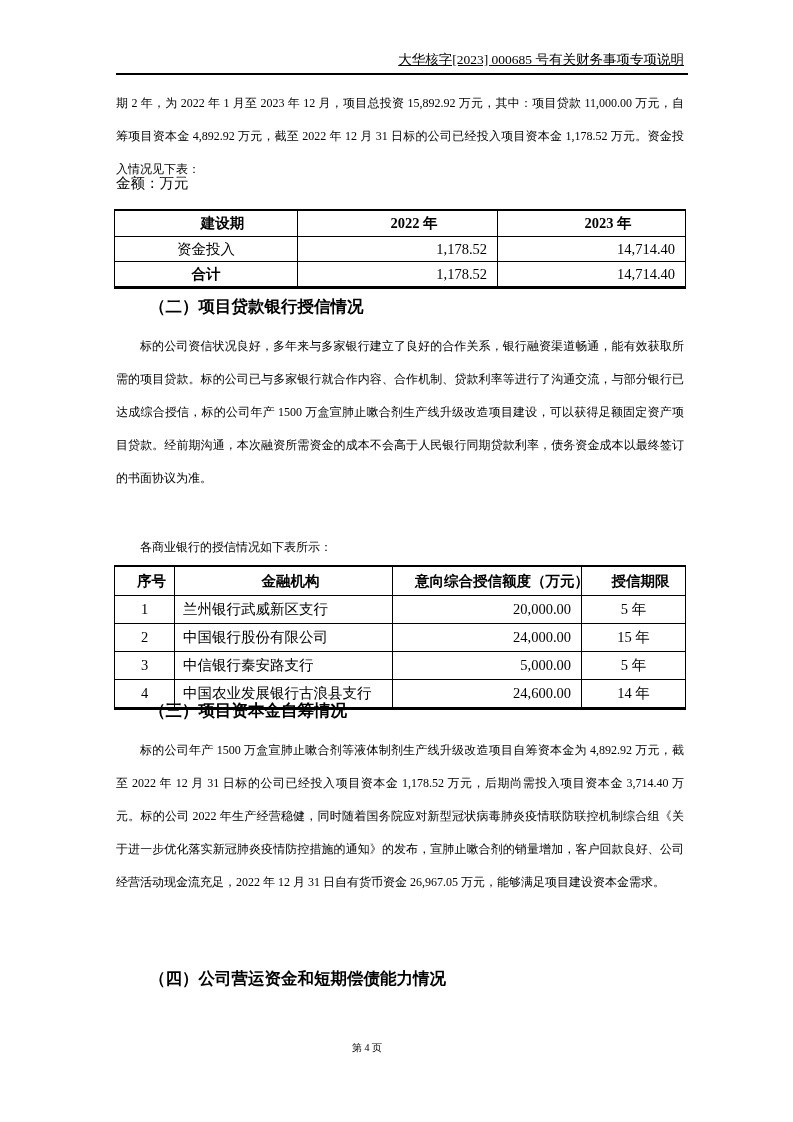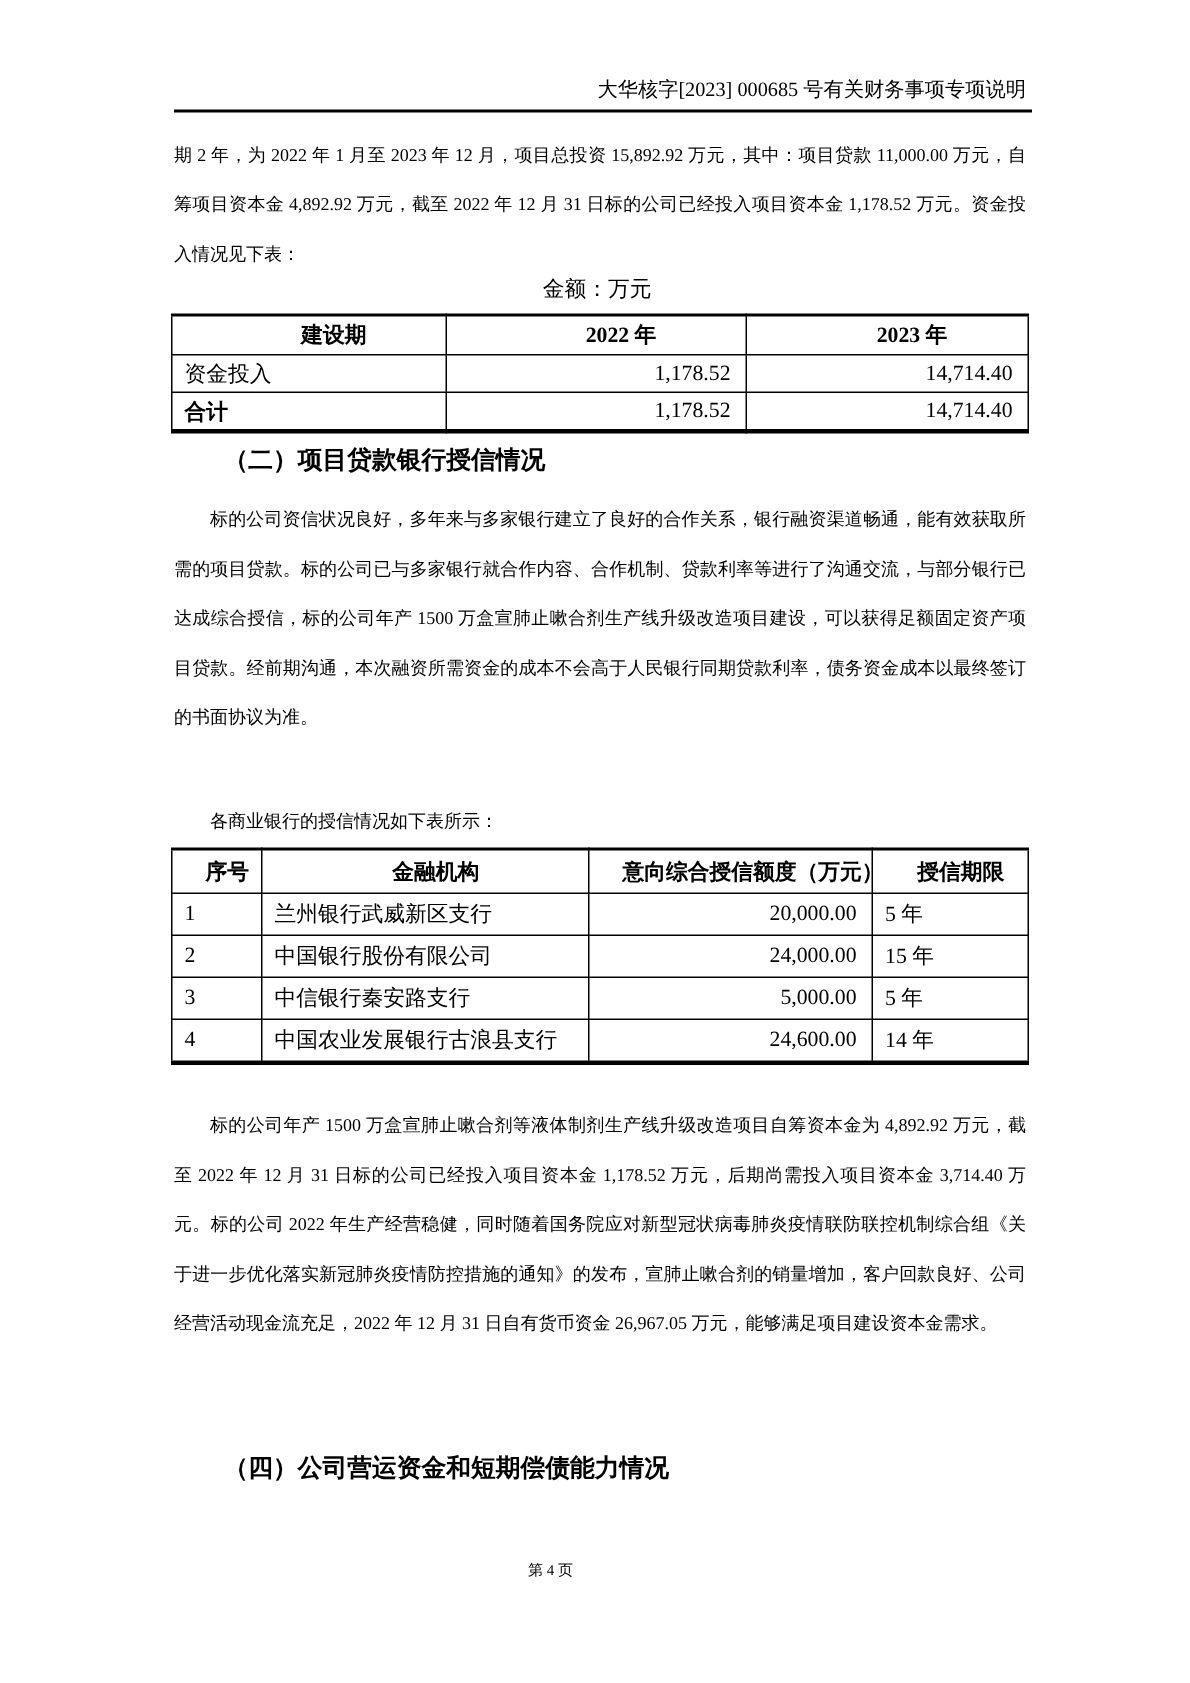--- a/index.html
+++ b/index.html
@@ -20,20 +20,21 @@
     position: absolute;
     left: 116px;
     width: 568px;
   }
   
   .doc-header {
     top: 50px;
     text-align: right;
     font-size: 13.5px;
     line-height: 20px;
+    text-decoration: underline;
   }
   .header-rule {
     position: absolute;
     left: 116px;
     width: 572px;
     top: 73px;
     border-bottom: 2px solid #000000;
     height: 0;
   }
   
@@ -50,22 +51,22 @@
   
   .sec {
     margin: 0;
     font-size: 16.5px;
     font-weight: bold;
     line-height: 24px;
     text-indent: 2em;
     font-family: "Liberation Serif", "DejaVu Serif", serif;
   }
   .unit-label {
-    top: 183px;
-    text-align: center;
+    top: 173px;
+    text-align: left;
     font-size: 14.5px;
     line-height: 20px;
     padding-right: 4px;
     box-sizing: border-box;
   }
   
   table.tbl {
     position: absolute;
     left: 114px;
     border-collapse: collapse;
@@ -83,21 +84,21 @@
     overflow: hidden;
     white-space: nowrap;
   }
   table.tbl1 { top: 209px; }
   table.tbl1 td { height: 24px; }
   table.tbl1 tr.hdr td { height: 25px; padding-left: 41px; }
   table.tbl2 { top: 565px; }
   table.tbl2 td { height: 27px; }
   table.tbl2 tr.hdr td { height: 28px; padding-left: 22px; }
   .th { font-weight: bold; text-align: center; }
-  .c  { }
+  .c  { text-align: center; }
   .l  { text-align: left; }
   .r  { text-align: right; padding-right: 10px !important; }
   .b  { font-weight: bold; }
   
   .footer {
     position: absolute;
     left: 0;
     width: 734px;
     top: 1039px;
     text-align: center;
@@ -184,20 +185,21 @@
       </tr>
       <tr>
         <td class="c">4</td>
         <td class="l">中国农业发展银行古浪县支行</td>
         <td class="r">24,600.00</td>
         <td class="c">14 年</td>
       </tr>
     </tbody>
   </table>
 
+  <h3 class="content sec" style="position:absolute;top:699px;">（三）项目资本金自筹情况</h3>
 
   <p class="content para indent" style="top:734px;">标的公司年产 1500 万盒宣肺止嗽合剂等液体制剂生产线升级改造项目自筹资本金为 4,892.92 万元，截至 2022 年 12 月 31 日标的公司已经投入项目资本金 1,178.52 万元，后期尚需投入项目资本金 3,714.40 万元。标的公司 2022 年生产经营稳健，同时随着国务院应对新型冠状病毒肺炎疫情联防联控机制综合组《关于进一步优化落实新冠肺炎疫情防控措施的通知》的发布，宣肺止嗽合剂的销量增加，客户回款良好、公司经营活动现金流充足，2022 年 12 月 31 日自有货币资金 26,967.05 万元，能够满足项目建设资本金需求。</p>
 
   <h3 class="content sec" style="position:absolute;top:967px;">（四）公司营运资金和短期偿债能力情况</h3>
 
   <div class="footer">第 4 页</div>
 
 </div>
 
 </body></html>

